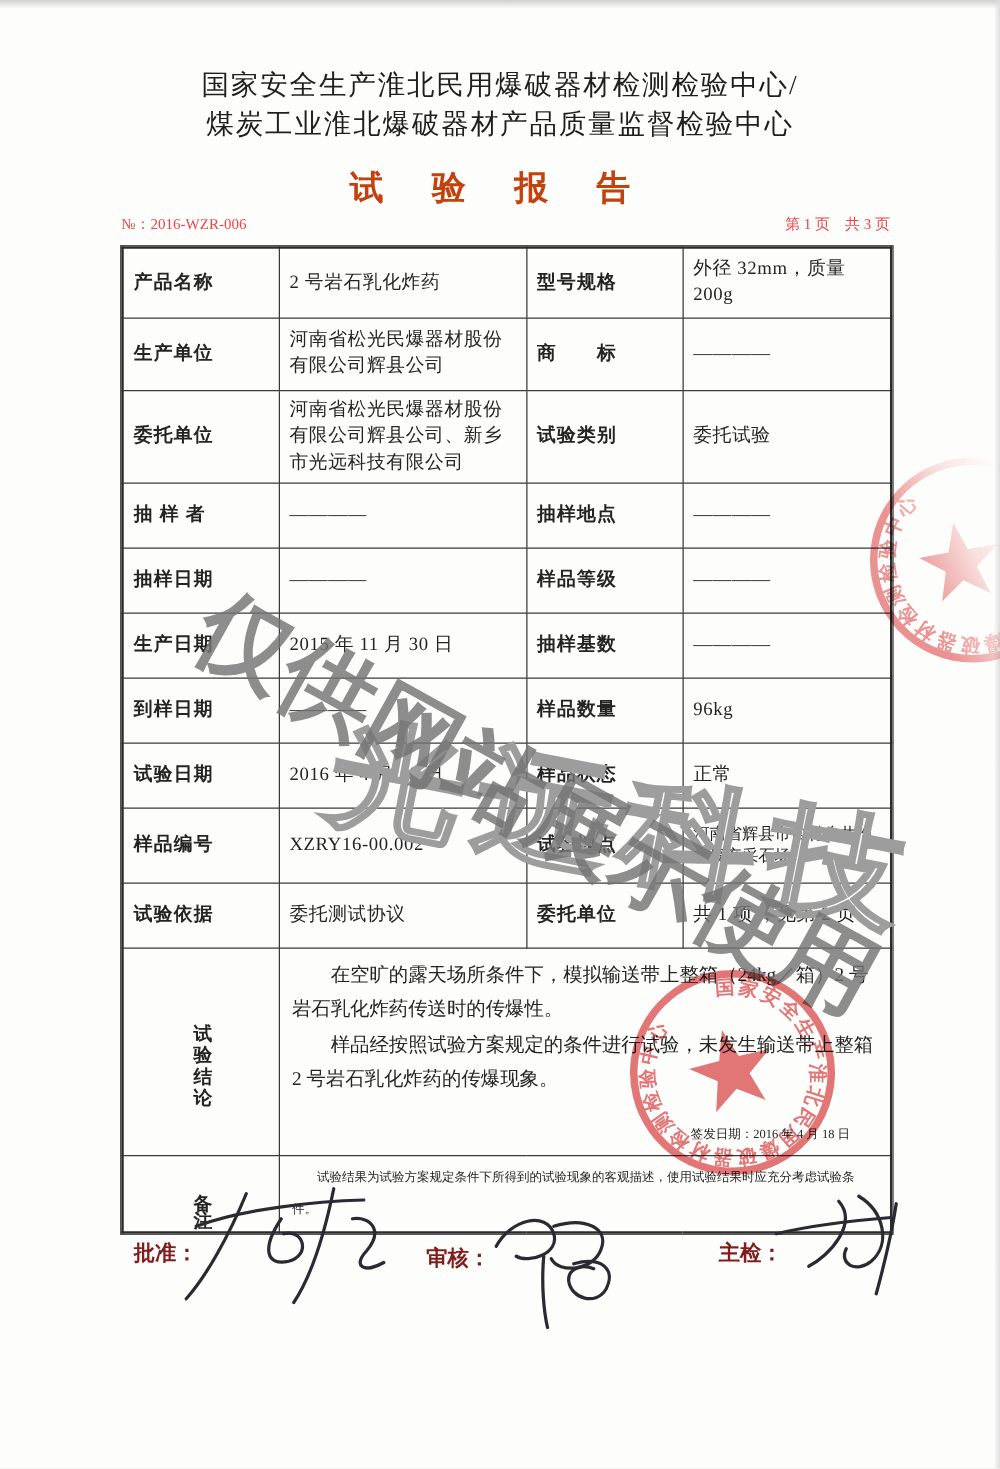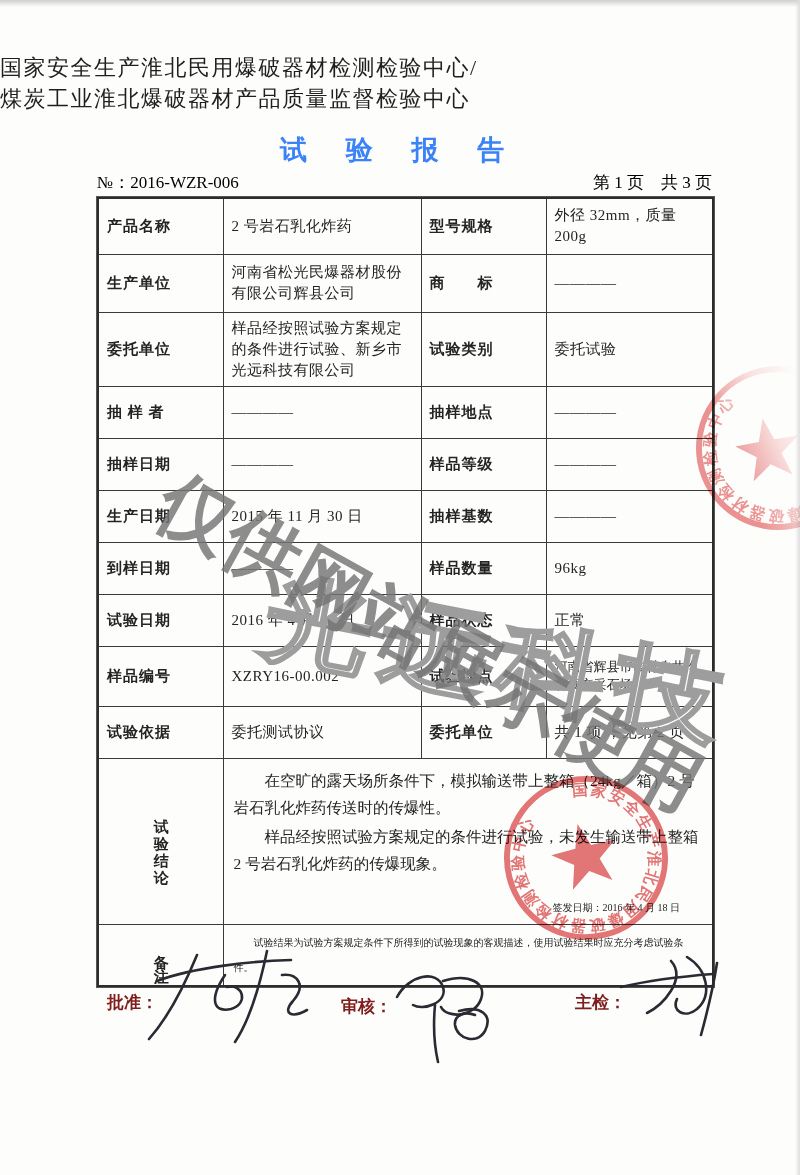--- a/index.html
+++ b/index.html
@@ -8,26 +8,26 @@
     background:#fdfdfc;overflow:hidden;
     font-family:"Liberation Serif","DejaVu Serif",serif;
     color:#262626;
   }
   .scan-edge-top{position:absolute;left:0;top:0;width:100%;height:7px;
     background:linear-gradient(to bottom,#cfcfcf,rgba(255,255,255,0));}
   .scan-edge-right{position:absolute;right:0;top:0;width:5px;height:100%;
     background:linear-gradient(to left,#dedede,rgba(255,255,255,0));}
 
   
-  .org-lines{position:absolute;left:0;top:52px;width:100%;}
+  .org-lines{position:absolute;left:0;top:52px;width:100%;text-align:center;}
   .org-line{font-size:22px;letter-spacing:1.5px;line-height:31px;font-weight:500;color:#1f1f1f;}
   .report-title{position:absolute;left:0;top:132px;width:100%;text-align:center;
-    font-size:27px;font-weight:bold;letter-spacing:16px;color:#3b82f6;}
+    font-size:27px;font-weight:bold;letter-spacing:16px;color:#c2410c;}
   .meta-line{position:absolute;left:97px;top:171px;width:615px;
-    display:flex;justify-content:space-between;font-size:17px;color:#000000;}
+    display:flex;justify-content:space-between;font-size:12px;color:#ef4444;}
 
   
   table.report{position:absolute;left:97px;top:197px;width:615px;
     border-collapse:collapse;table-layout:fixed;}
   table.report td{border:1.5px solid #3a3a3a;padding:2px 8px;vertical-align:middle;
     font-size:15px;line-height:21px;color:#242424;overflow:hidden;}
   table.report{border:2.5px solid #2c2c2c;outline:1px solid #555;}
   td.lbl{font-weight:bold;font-size:16px;letter-spacing:1px;color:#1b1b1b;padding-left:11px;}
   td.val{letter-spacing:.5px;padding-left:10px;}
   td.val.small{font-size:13px;line-height:18px;letter-spacing:0;}
@@ -99,21 +99,21 @@
       <td class="val">外径 32mm，质量 200g</td>
     </tr>
     <tr style="height:58px">
       <td class="lbl">生产单位</td>
       <td class="val">河南省松光民爆器材股份有限公司辉县公司</td>
       <td class="lbl">商　　标</td>
       <td class="val dash">————</td>
     </tr>
     <tr style="height:74px">
       <td class="lbl">委托单位</td>
-      <td class="val">样品经按照试验方案规定的条件进行试验、新乡市光远科技有限公司</td>
+      <td class="val">河南省松光民爆器材股份有限公司辉县公司、新乡市光远科技有限公司</td>
       <td class="lbl">试验类别</td>
       <td class="val">委托试验</td>
     </tr>
     <tr style="height:52px">
       <td class="lbl">抽 样 者</td>
       <td class="val dash">————</td>
       <td class="lbl">抽样地点</td>
       <td class="val dash">————</td>
     </tr>
     <tr style="height:52px">

